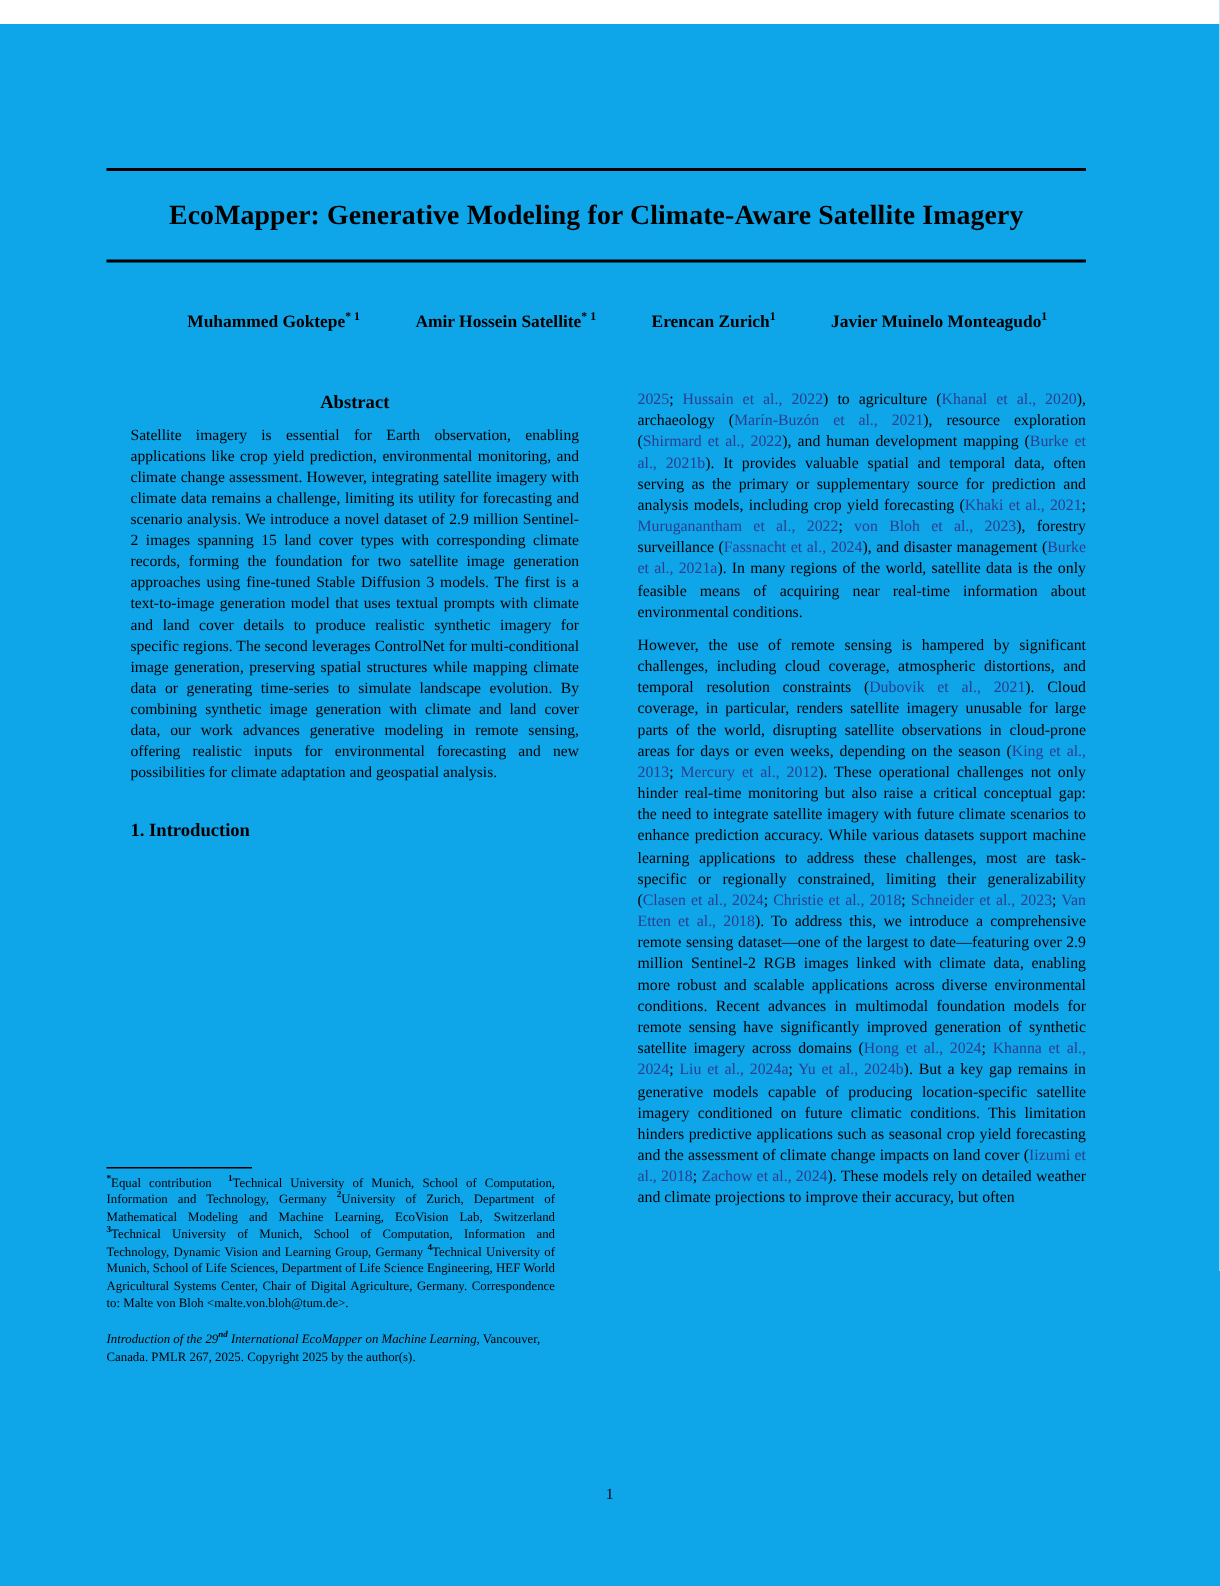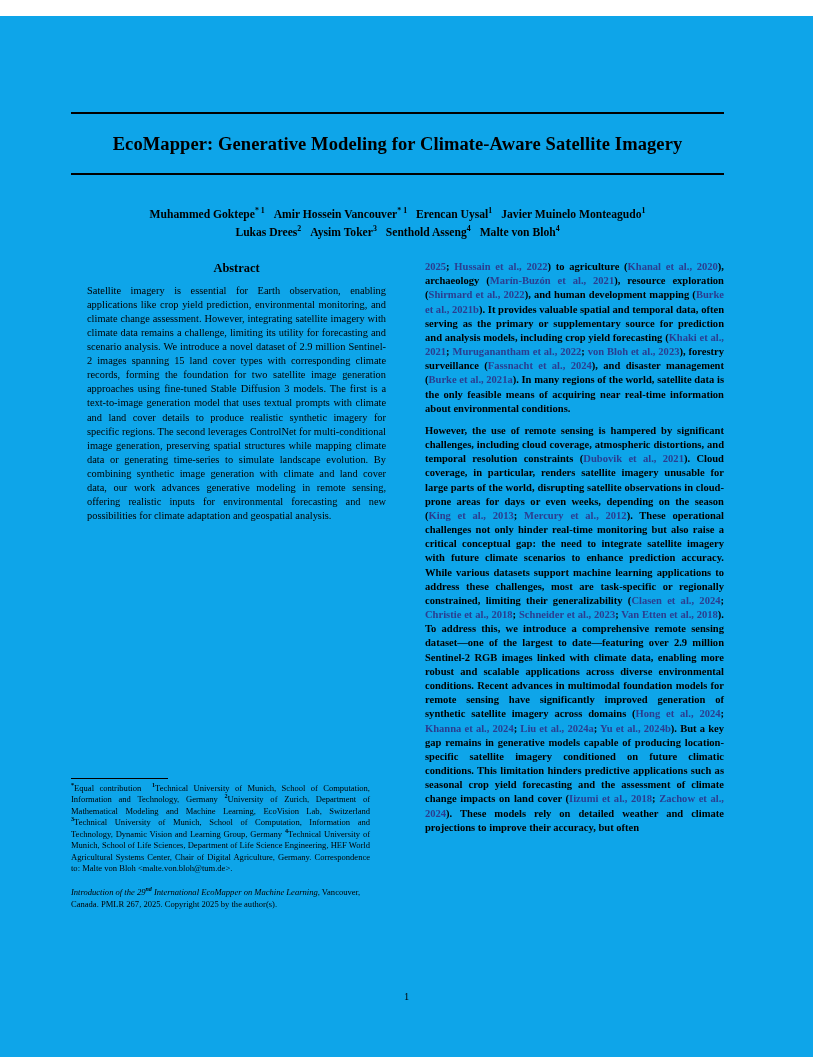--- a/index.html
+++ b/index.html
@@ -51,21 +51,21 @@
   .authors {
     position: absolute;
     left: 71px;
     top: 190px;
     width: 653px;
     text-align: center;
     font-size: 11.6px;
     font-weight: bold;
     line-height: 1.55;
   }
-  .authors .au { white-space: nowrap; }
+  .authors .au { white-space: nowrap; margin-left: 28px; }
   .authors .sep { display: inline-block; width: 9px; }
   sup {
     font-size: 0.68em;
     vertical-align: super;
     line-height: 0;
     font-weight: bold;
   }
 
   
   .col {
@@ -95,21 +95,20 @@
 
   .section-head {
     font-size: 12.4px;
     font-weight: bold;
     margin: 22px 0 8px 0;
     text-align: left;
   }
   .para {
     margin: 0 0 8px 0;
     text-align: justify;
-    font-weight: bold;
   }
   .para:last-child { margin-bottom: 0; }
 
   a.cite, .cite {
     color: #2b3d8f;
     text-decoration: none;
   }
 
   
   .footnote {
@@ -159,31 +158,29 @@
 <div class="page">
 
   <div class="title-block">
     <span class="rule-top"></span>
     <h1 class="paper-title">EcoMapper: Generative Modeling for Climate-Aware Satellite Imagery</h1>
     <span class="rule-bottom"></span>
   </div>
 
   <div class="authors">
     <div>
-      <span class="au"><span>Muhammed Goktepe</span><sup>* 1</sup></span><span class="sep"></span><span class="au"><span>Amir Hossein Vancouver</span><sup>* 1</sup></span><span class="sep"></span><span class="au"><span>Erencan Uysal</span><sup>1</sup></span><span class="sep"></span><span class="au"><span>Javier Muinelo Monteagudo</span><sup>1</sup></span>
-    </div>
-    <div>
-      <span class="au"><span>Lukas Drees</span><sup>2</sup></span><span class="sep"></span><span class="au"><span>Aysim Toker</span><sup>3</sup></span><span class="sep"></span><span class="au"><span>Senthold Asseng</span><sup>4</sup></span><span class="sep"></span><span class="au"><span>Malte von Bloh</span><sup>4</sup></span>
+      <span class="au"><span>Muhammed Goktepe</span><sup>* 1</sup></span><span class="sep"></span><span class="au"><span>Amir Hossein Satellite</span><sup>* 1</sup></span><span class="sep"></span><span class="au"><span>Erencan Zurich</span><sup>1</sup></span><span class="sep"></span><span class="au"><span>Javier Muinelo Monteagudo</span><sup>1</sup></span>
     </div>
   </div>
 
   <div class="col col-left">
     <div class="abstract-head">Abstract</div>
     <p class="abstract-body">Satellite imagery is essential for Earth observation, enabling applications like crop yield prediction, environmental monitoring, and climate change assessment. However, integrating satellite imagery with climate data remains a challenge, limiting its utility for forecasting and scenario analysis. We introduce a novel dataset of 2.9 million Sentinel-2 images spanning 15 land cover types with corresponding climate records, forming the foundation for two satellite image generation approaches using fine-tuned Stable Diffusion 3 models. The first is a text-to-image generation model that uses textual prompts with climate and land cover details to produce realistic synthetic imagery for specific regions. The second leverages ControlNet for multi-conditional image generation, preserving spatial structures while mapping climate data or generating time-series to simulate landscape evolution. By combining synthetic image generation with climate and land cover data, our work advances generative modeling in remote sensing, offering realistic inputs for environmental forecasting and new possibilities for climate adaptation and geospatial analysis.</p>
 
+    <div class="section-head">1. Introduction</div>
   </div>
 
   <div class="col col-right">
     <p class="para"><a class="cite" href="#">2025</a><span>; </span><a class="cite" href="#">Hussain et al., 2022</a><span>) to agriculture (</span><a class="cite" href="#">Khanal et al., 2020</a><span>), archaeology (</span><a class="cite" href="#">Marín-Buzón et al., 2021</a><span>), resource exploration (</span><a class="cite" href="#">Shirmard et al., 2022</a><span>), and human development mapping (</span><a class="cite" href="#">Burke et al., 2021b</a><span>). It provides valuable spatial and temporal data, often serving as the primary or supplementary source for prediction and analysis models, including crop yield forecasting (</span><a class="cite" href="#">Khaki et al., 2021</a><span>; </span><a class="cite" href="#">Muruganantham et al., 2022</a><span>; </span><a class="cite" href="#">von Bloh et al., 2023</a><span>), forestry surveillance (</span><a class="cite" href="#">Fassnacht et al., 2024</a><span>), and disaster management (</span><a class="cite" href="#">Burke et al., 2021a</a><span>). In many regions of the world, satellite data is the only feasible means of acquiring near real-time information about environmental conditions.</span></p>
 
     <p class="para"><span>However, the use of remote sensing is hampered by significant challenges, including cloud coverage, atmospheric distortions, and temporal resolution constraints (</span><a class="cite" href="#">Dubovik et al., 2021</a><span>). Cloud coverage, in particular, renders satellite imagery unusable for large parts of the world, disrupting satellite observations in cloud-prone areas for days or even weeks, depending on the season (</span><a class="cite" href="#">King et al., 2013</a><span>; </span><a class="cite" href="#">Mercury et al., 2012</a><span>). These operational challenges not only hinder real-time monitoring but also raise a critical conceptual gap: the need to integrate satellite imagery with future climate scenarios to enhance prediction accuracy. While various datasets support machine learning applications to address these challenges, most are task-specific or regionally constrained, limiting their generalizability (</span><a class="cite" href="#">Clasen et al., 2024</a><span>; </span><a class="cite" href="#">Christie et al., 2018</a><span>; </span><a class="cite" href="#">Schneider et al., 2023</a><span>; </span><a class="cite" href="#">Van Etten et al., 2018</a><span>). To address this, we introduce a comprehensive remote sensing dataset—one of the largest to date—featuring over 2.9 million Sentinel-2 RGB images linked with climate data, enabling more robust and scalable applications across diverse environmental conditions. Recent advances in multimodal foundation models for remote sensing have significantly improved generation of synthetic satellite imagery across domains (</span><a class="cite" href="#">Hong et al., 2024</a><span>; </span><a class="cite" href="#">Khanna et al., 2024</a><span>; </span><a class="cite" href="#">Liu et al., 2024a</a><span>; </span><a class="cite" href="#">Yu et al., 2024b</a><span>). But a key gap remains in generative models capable of producing location-specific satellite imagery conditioned on future climatic conditions. This limitation hinders predictive applications such as seasonal crop yield forecasting and the assessment of climate change impacts on land cover (</span><a class="cite" href="#">Iizumi et al., 2018</a><span>; </span><a class="cite" href="#">Zachow et al., 2024</a><span>). These models rely on detailed weather and climate projections to improve their accuracy, but often</span></p>
   </div>
 
   <div class="footnote">
     <div class="footnote-rule"></div>

